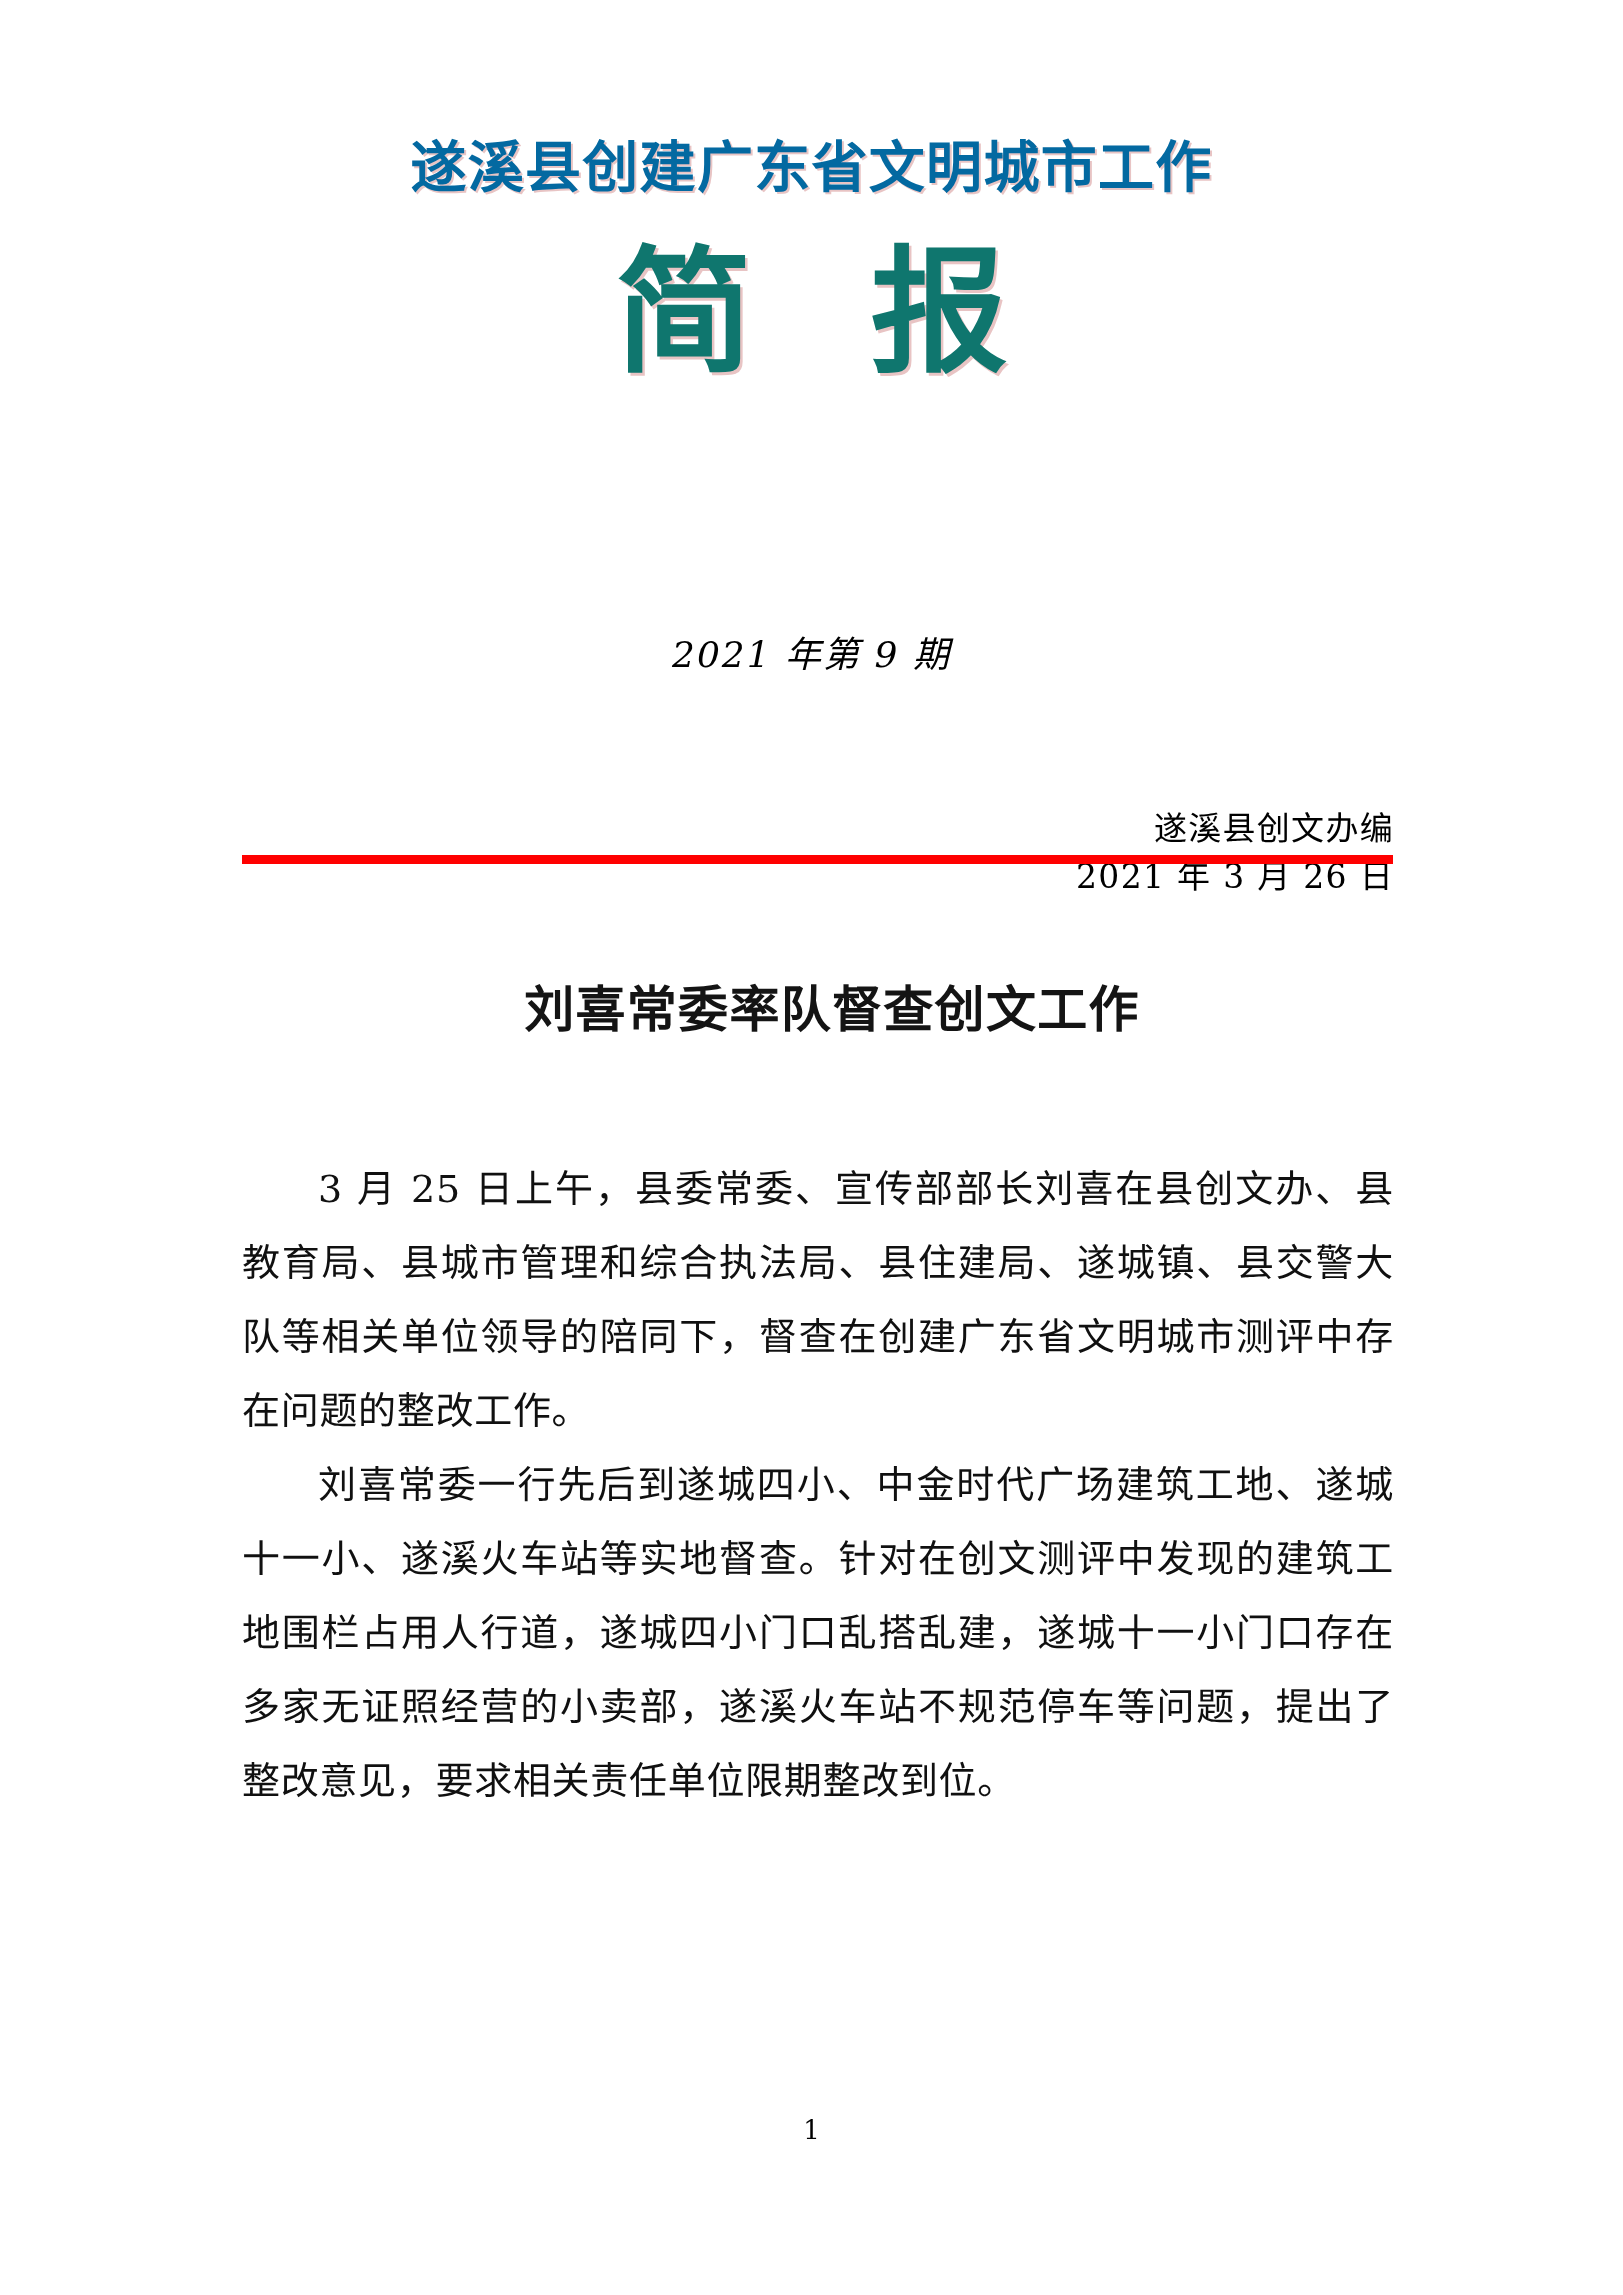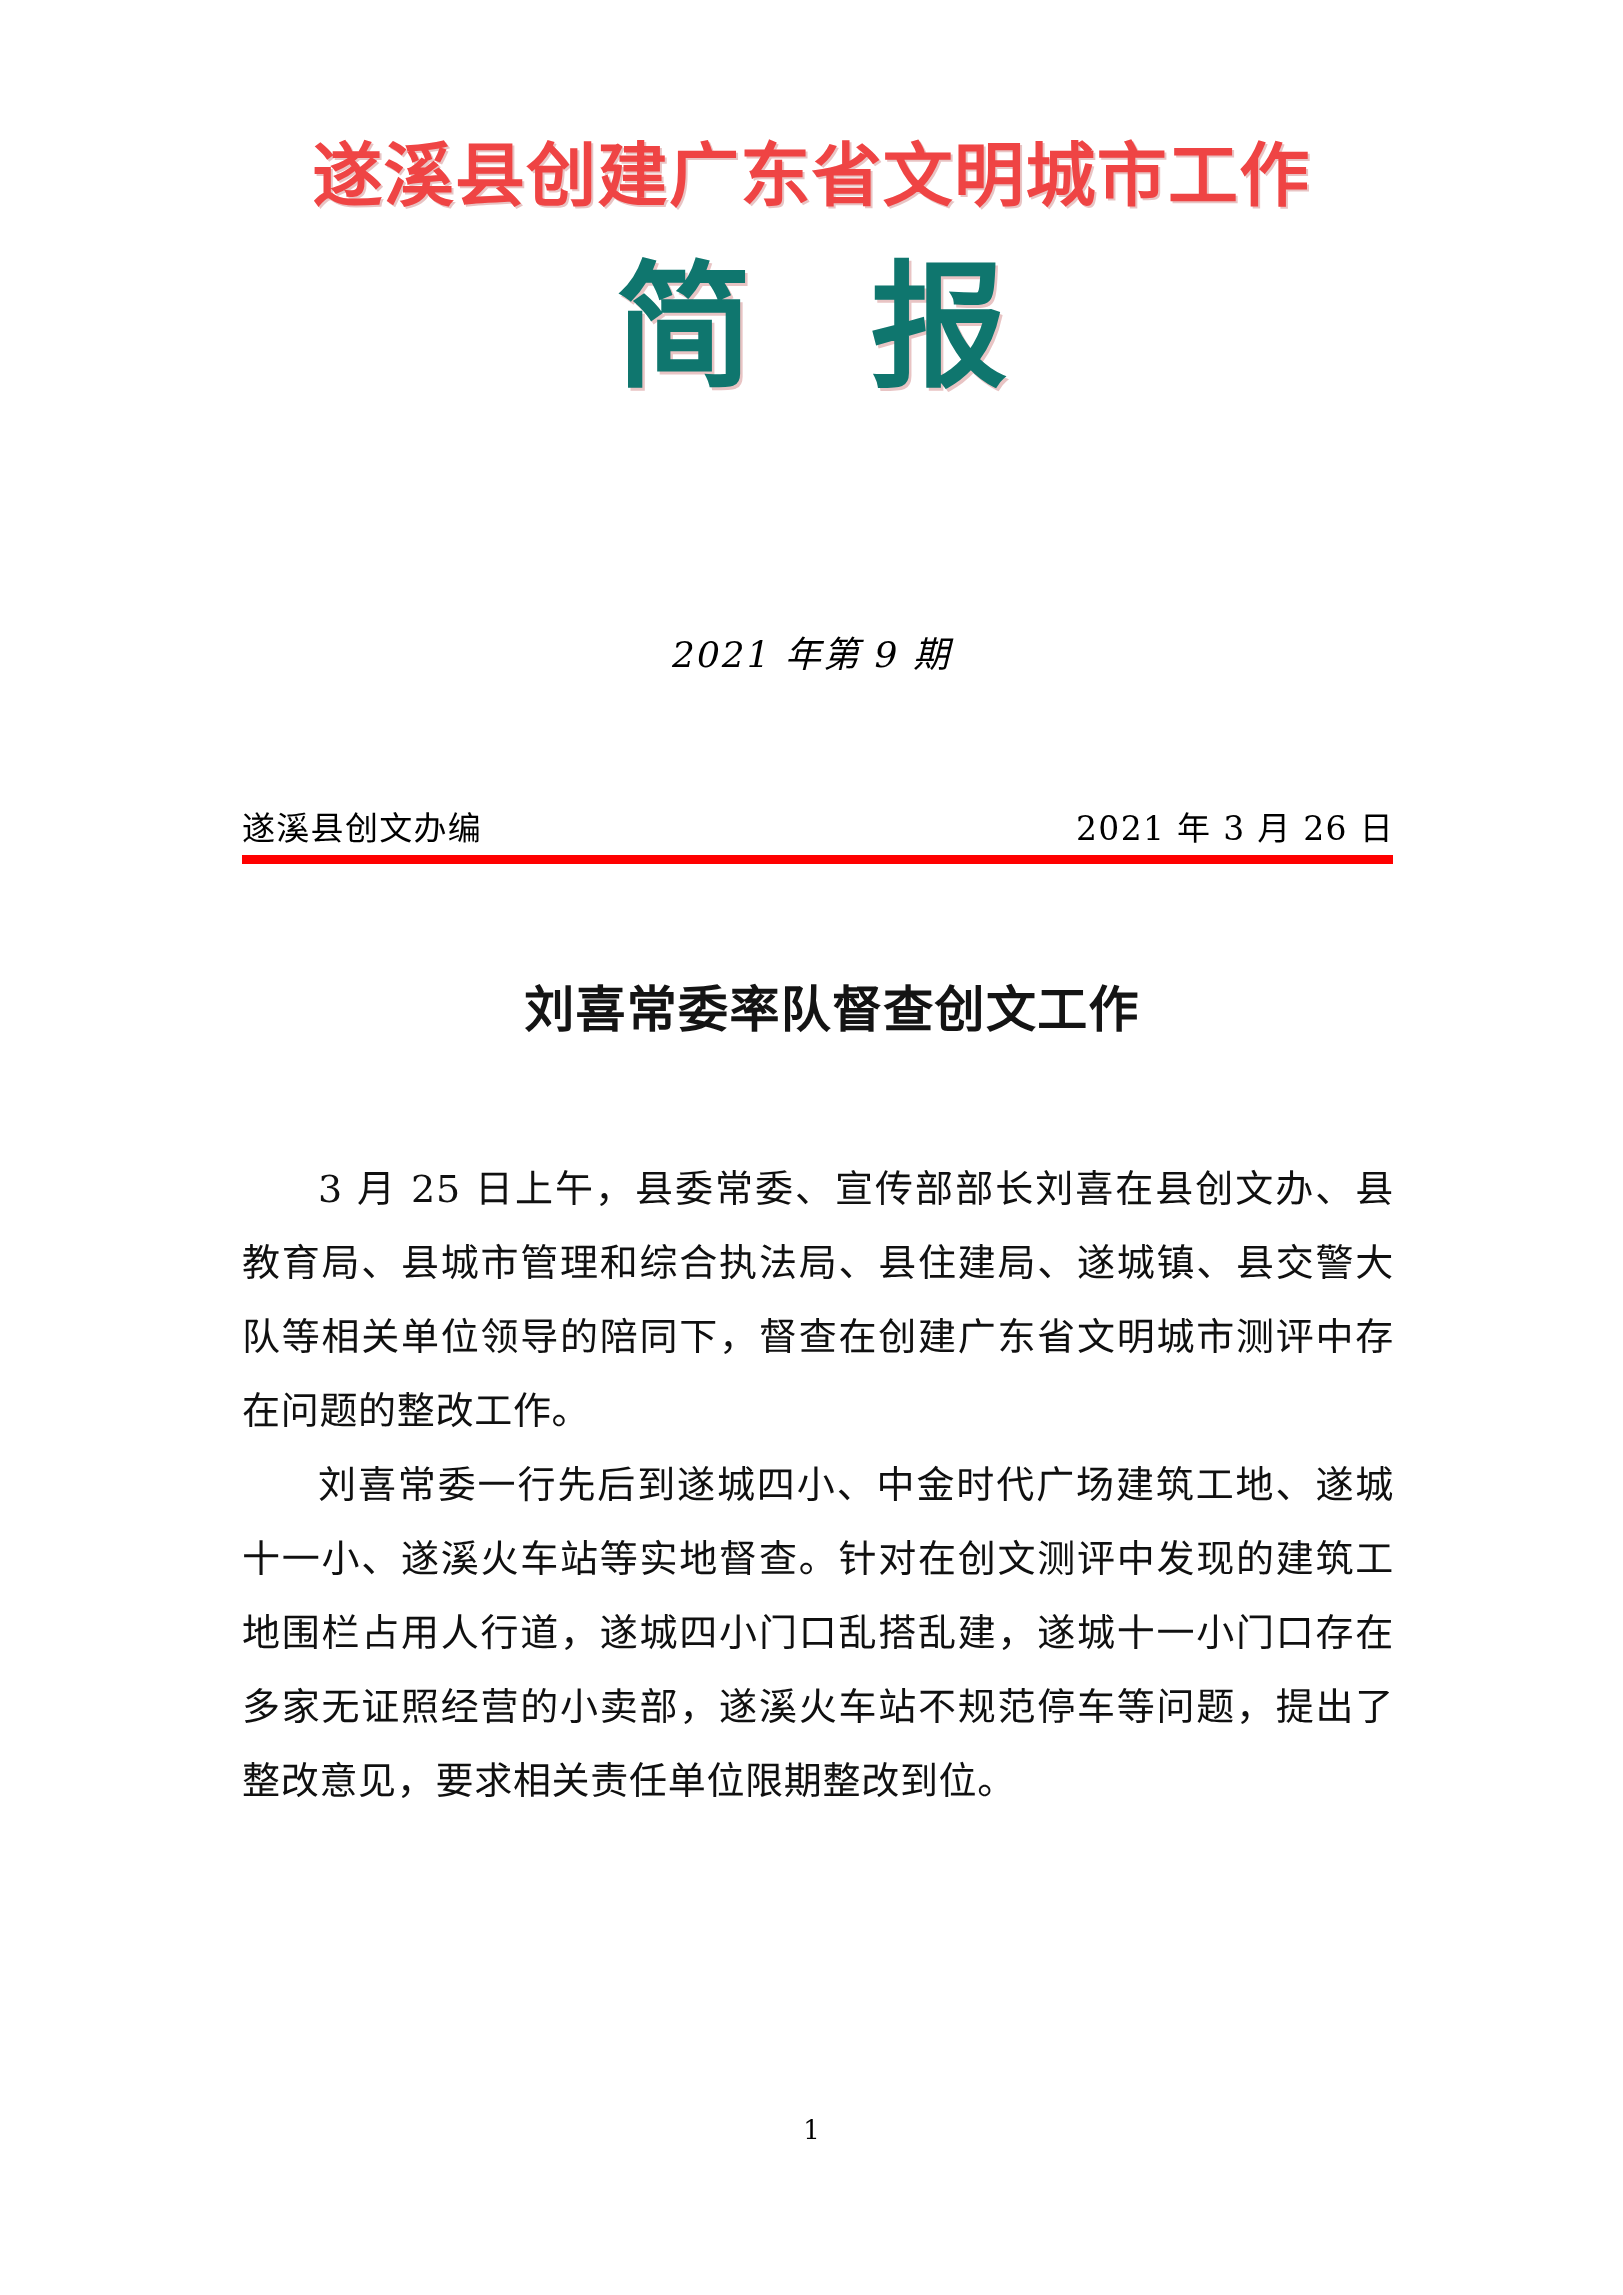--- a/index.html
+++ b/index.html
@@ -24,23 +24,23 @@
     position: absolute;
     left: 0;
     right: 0;
     top: 137px;
     text-align: center;
   }
 
   .masthead-title {
     font-family: "DejaVu Sans", "Liberation Sans", sans-serif;
     font-weight: 700;
-    font-size: 70px;
+    font-size: 56px;
     line-height: 1.12;
-    color: #ef4444;
+    color: #0369a1;
     letter-spacing: 1.3px;
     text-shadow: 2px 2px 0 rgba(180, 60, 60, 0.30);
     white-space: nowrap;
   }
 
   .masthead-word {
     margin-top: 38px;
     font-family: "DejaVu Sans", "Liberation Sans", sans-serif;
     font-weight: 700;
     font-size: 137px;
@@ -72,20 +72,21 @@
     position: absolute;
     left: 242px;
     width: 1152px;
     top: 802px;
     display: flex;
     justify-content: space-between;
     align-items: flex-end;
     font-size: 33px;
     color: #000000;
     letter-spacing: 1.3px;
+    flex-direction: column;
   }
 
   .imprint-editor { white-space: nowrap; }
   .imprint-date   { white-space: nowrap; }
 
   .red-rule {
     position: absolute;
     left: 242px;
     width: 1151px;
     top: 855px;

